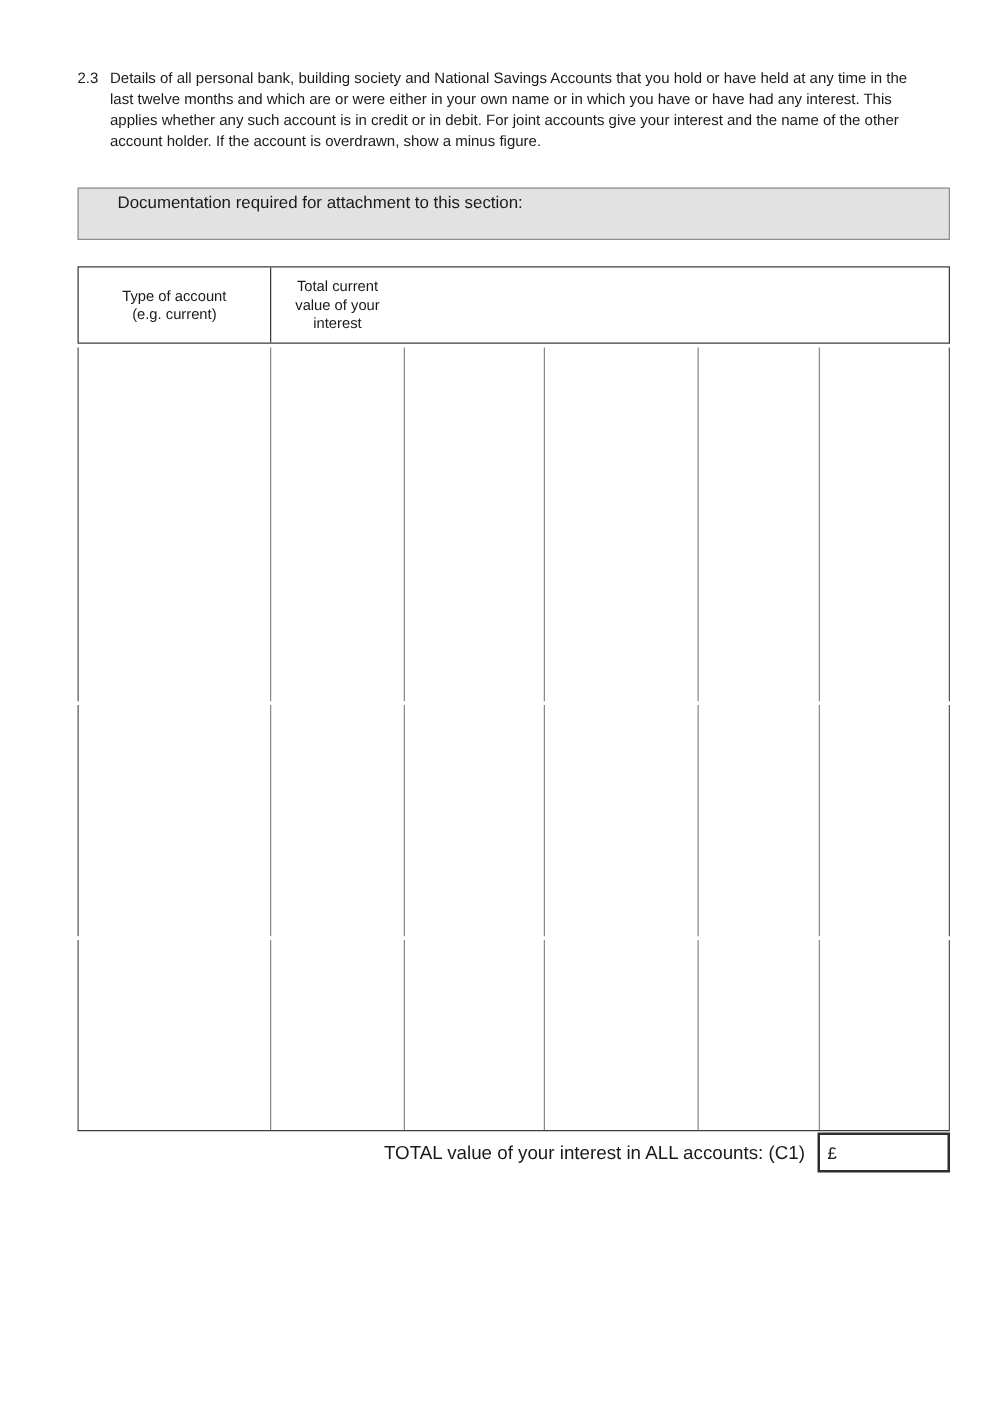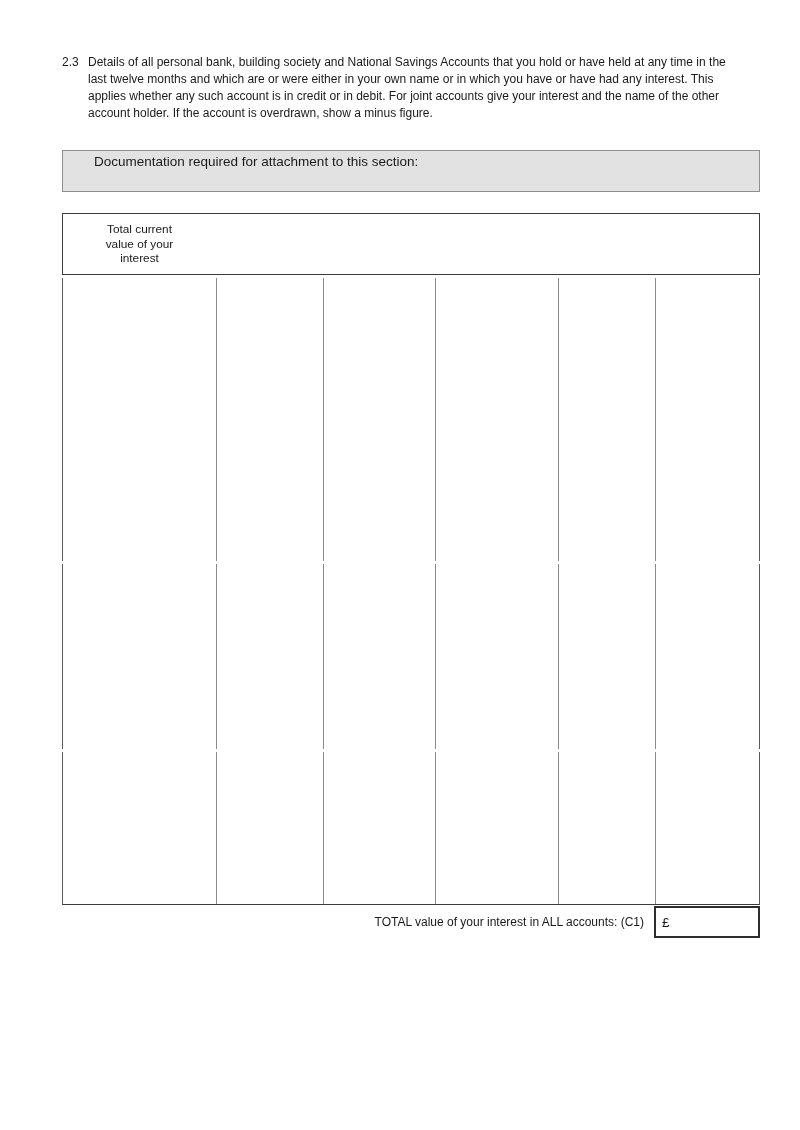--- a/index.html
+++ b/index.html
@@ -64,21 +64,21 @@
     border-left:1px solid #8a8a8a;
     height:100%;
   }
   .td:first-child{border-left:none;}
   
   .total-row{
     position:absolute;left:62px;top:906px;width:698px;height:32px;
     display:flex;justify-content:flex-end;align-items:center;
   }
   .total-label{
-    font-size:12px;
+    font-size:15px;
     margin-right:10px;
     white-space:nowrap;
   }
   .total-box{
     box-sizing:border-box;
     width:106px;height:32px;
     border:2px solid #2e2e2e;
     background:#fff;
     display:flex;align-items:center;
     padding-left:6px;
@@ -95,20 +95,22 @@
     <div class="sec-text">Details of all personal bank, building society and National Savings Accounts that you hold or have held at any time in the last twelve months and which are or were either in your own name or in which you have or have had any interest. This applies whether any such account is in credit or in debit. For joint accounts give your interest and the name of the other account holder. If the account is overdrawn, show a minus figure.</div>
   </div>
 
   <div class="note">
     <div>Documentation required for attachment to this section:</div>
   </div>
 
   <div class="tbl">
 
     <div class="grid6 thead">
+      <div class="th">Type of account
+(e.g. current)</div>
       <div class="th">Total current
 value of your
 interest</div>
     </div>
 
     <div class="grid6 trow r1">
       <div class="td"></div>
       <div class="td"></div>
       <div class="td"></div>
       <div class="td"></div>

